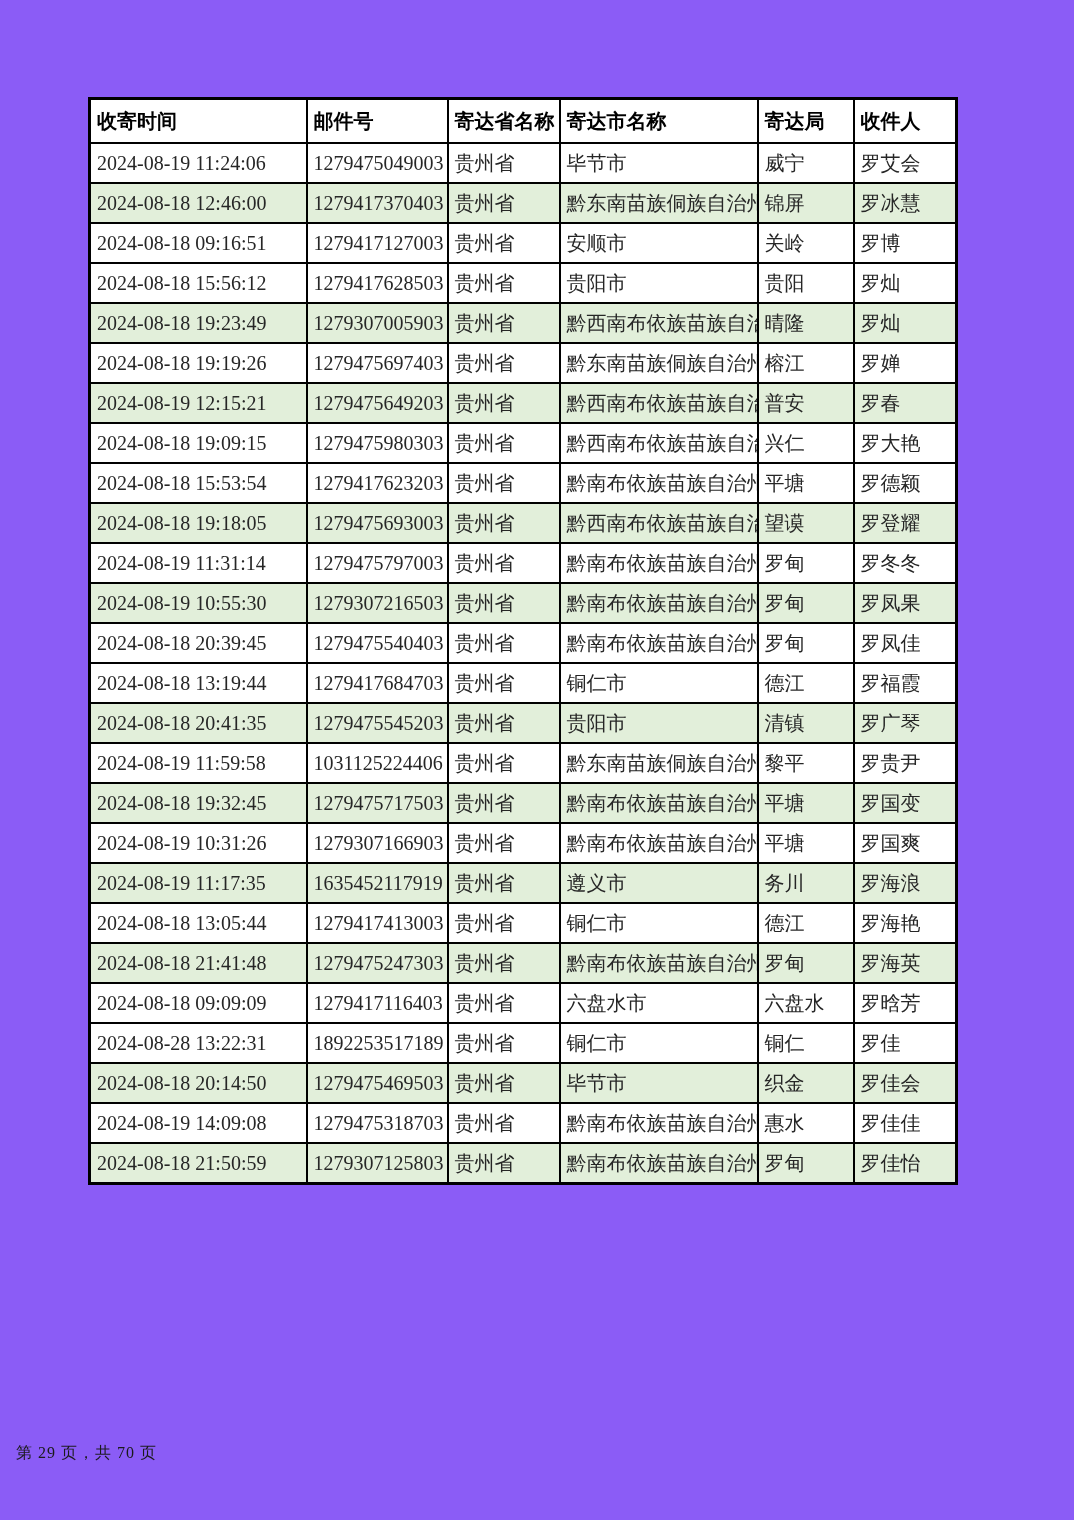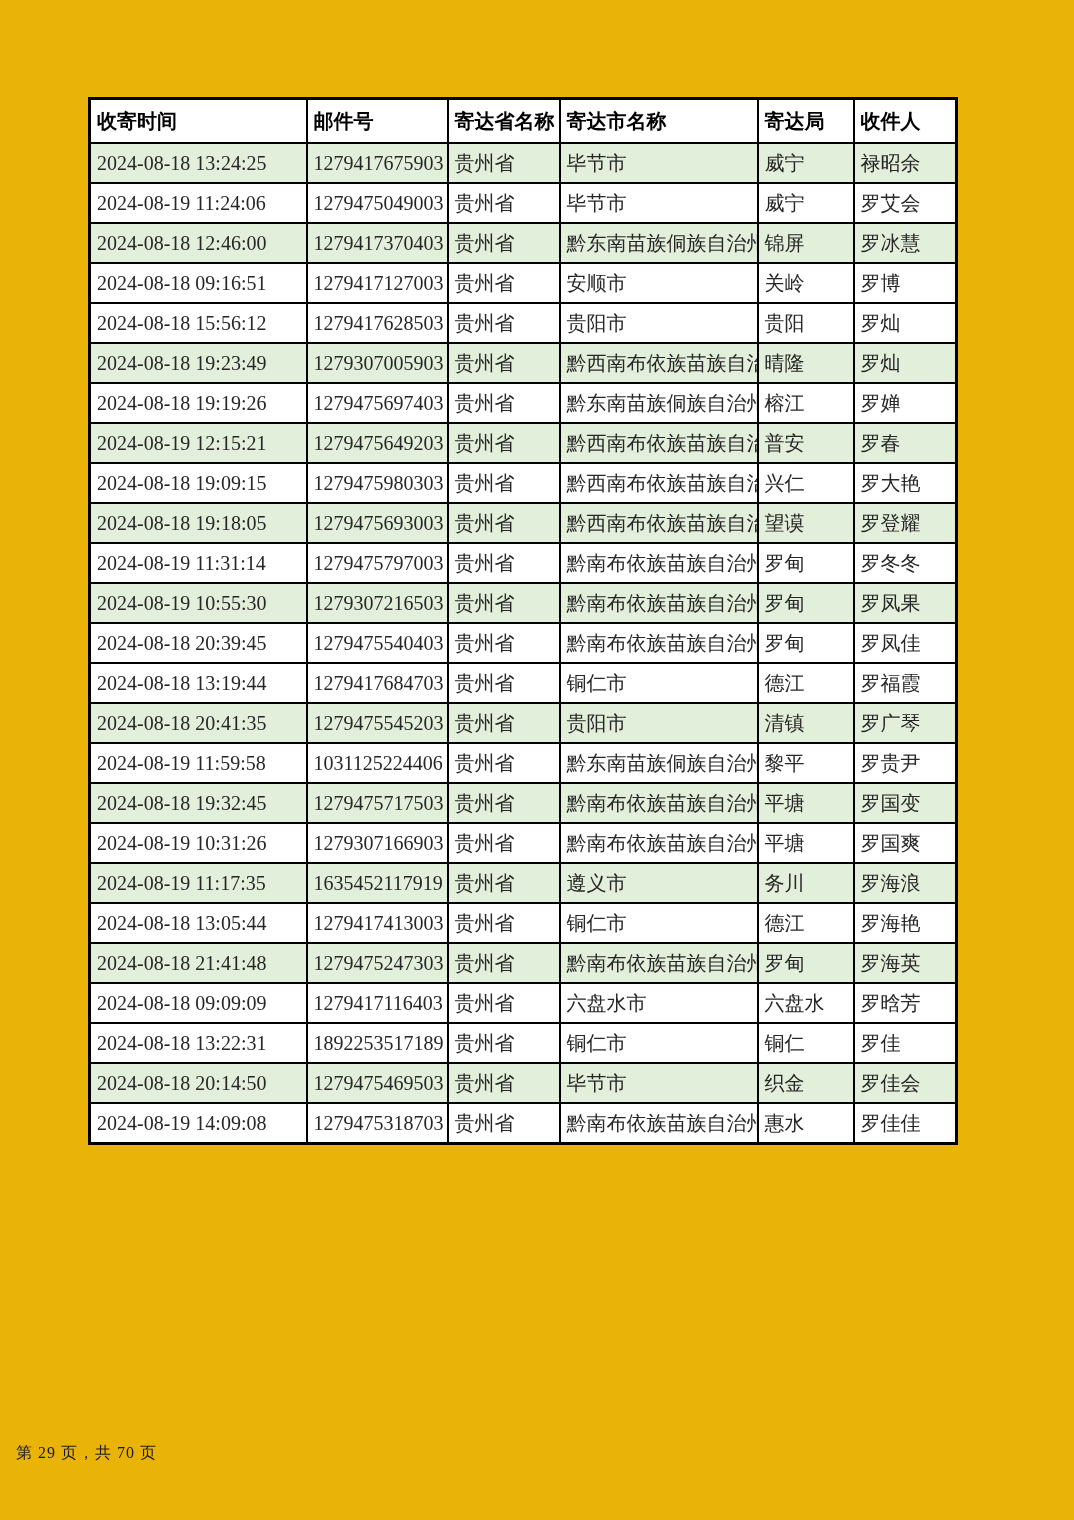--- a/index.html
+++ b/index.html
@@ -5,21 +5,21 @@
   html, body {
     margin: 0;
     padding: 0;
     background: #ffffff;
     font-family: "Liberation Serif", "DejaVu Serif", serif;
   }
   .page {
     position: relative;
     width: 1074px;
     height: 1520px;
-    background: #eab308;
+    background: #8b5cf6;
     overflow: hidden;
   }
   table.records {
     position: absolute;
     left: 88px;
     top: 97px;
     width: 867px;
     border-collapse: collapse;
     table-layout: fixed;
     border: 3px solid #000000;
@@ -78,28 +78,20 @@
       <tr>
         <th>收寄时间</th>
         <th>邮件号</th>
         <th>寄达省名称</th>
         <th>寄达市名称</th>
         <th>寄达局</th>
         <th>收件人</th>
       </tr>
     </thead>
     <tbody>
-        <tr class="alt">
-          <td>2024-08-18 13:24:25</td>
-          <td>1279417675903</td>
-          <td>贵州省</td>
-          <td>毕节市</td>
-          <td>威宁</td>
-          <td>禄昭余</td>
-        </tr>
         <tr>
           <td>2024-08-19 11:24:06</td>
           <td>1279475049003</td>
           <td>贵州省</td>
           <td>毕节市</td>
           <td>威宁</td>
           <td>罗艾会</td>
         </tr>
         <tr class="alt">
           <td>2024-08-18 12:46:00</td>
@@ -150,20 +142,28 @@
           <td>罗春</td>
         </tr>
         <tr>
           <td>2024-08-18 19:09:15</td>
           <td>1279475980303</td>
           <td>贵州省</td>
           <td>黔西南布依族苗族自治州</td>
           <td>兴仁</td>
           <td>罗大艳</td>
         </tr>
+        <tr>
+          <td>2024-08-18 15:53:54</td>
+          <td>1279417623203</td>
+          <td>贵州省</td>
+          <td>黔南布依族苗族自治州</td>
+          <td>平塘</td>
+          <td>罗德颖</td>
+        </tr>
         <tr class="alt">
           <td>2024-08-18 19:18:05</td>
           <td>1279475693003</td>
           <td>贵州省</td>
           <td>黔西南布依族苗族自治州</td>
           <td>望谟</td>
           <td>罗登耀</td>
         </tr>
         <tr>
           <td>2024-08-19 11:31:14</td>
@@ -255,21 +255,21 @@
         </tr>
         <tr>
           <td>2024-08-18 09:09:09</td>
           <td>1279417116403</td>
           <td>贵州省</td>
           <td>六盘水市</td>
           <td>六盘水</td>
           <td>罗晗芳</td>
         </tr>
         <tr>
-          <td>2024-08-18 13:22:31</td>
+          <td>2024-08-28 13:22:31</td>
           <td>1892253517189</td>
           <td>贵州省</td>
           <td>铜仁市</td>
           <td>铜仁</td>
           <td>罗佳</td>
         </tr>
         <tr class="alt">
           <td>2024-08-18 20:14:50</td>
           <td>1279475469503</td>
           <td>贵州省</td>
@@ -278,18 +278,26 @@
           <td>罗佳会</td>
         </tr>
         <tr>
           <td>2024-08-19 14:09:08</td>
           <td>1279475318703</td>
           <td>贵州省</td>
           <td>黔南布依族苗族自治州</td>
           <td>惠水</td>
           <td>罗佳佳</td>
         </tr>
+        <tr class="alt">
+          <td>2024-08-18 21:50:59</td>
+          <td>1279307125803</td>
+          <td>贵州省</td>
+          <td>黔南布依族苗族自治州</td>
+          <td>罗甸</td>
+          <td>罗佳怡</td>
+        </tr>
       </tbody>
   </table>
 
   <div class="footer">第 29 页，共 70 页</div>
 
 </div>
 
 </body></html>

